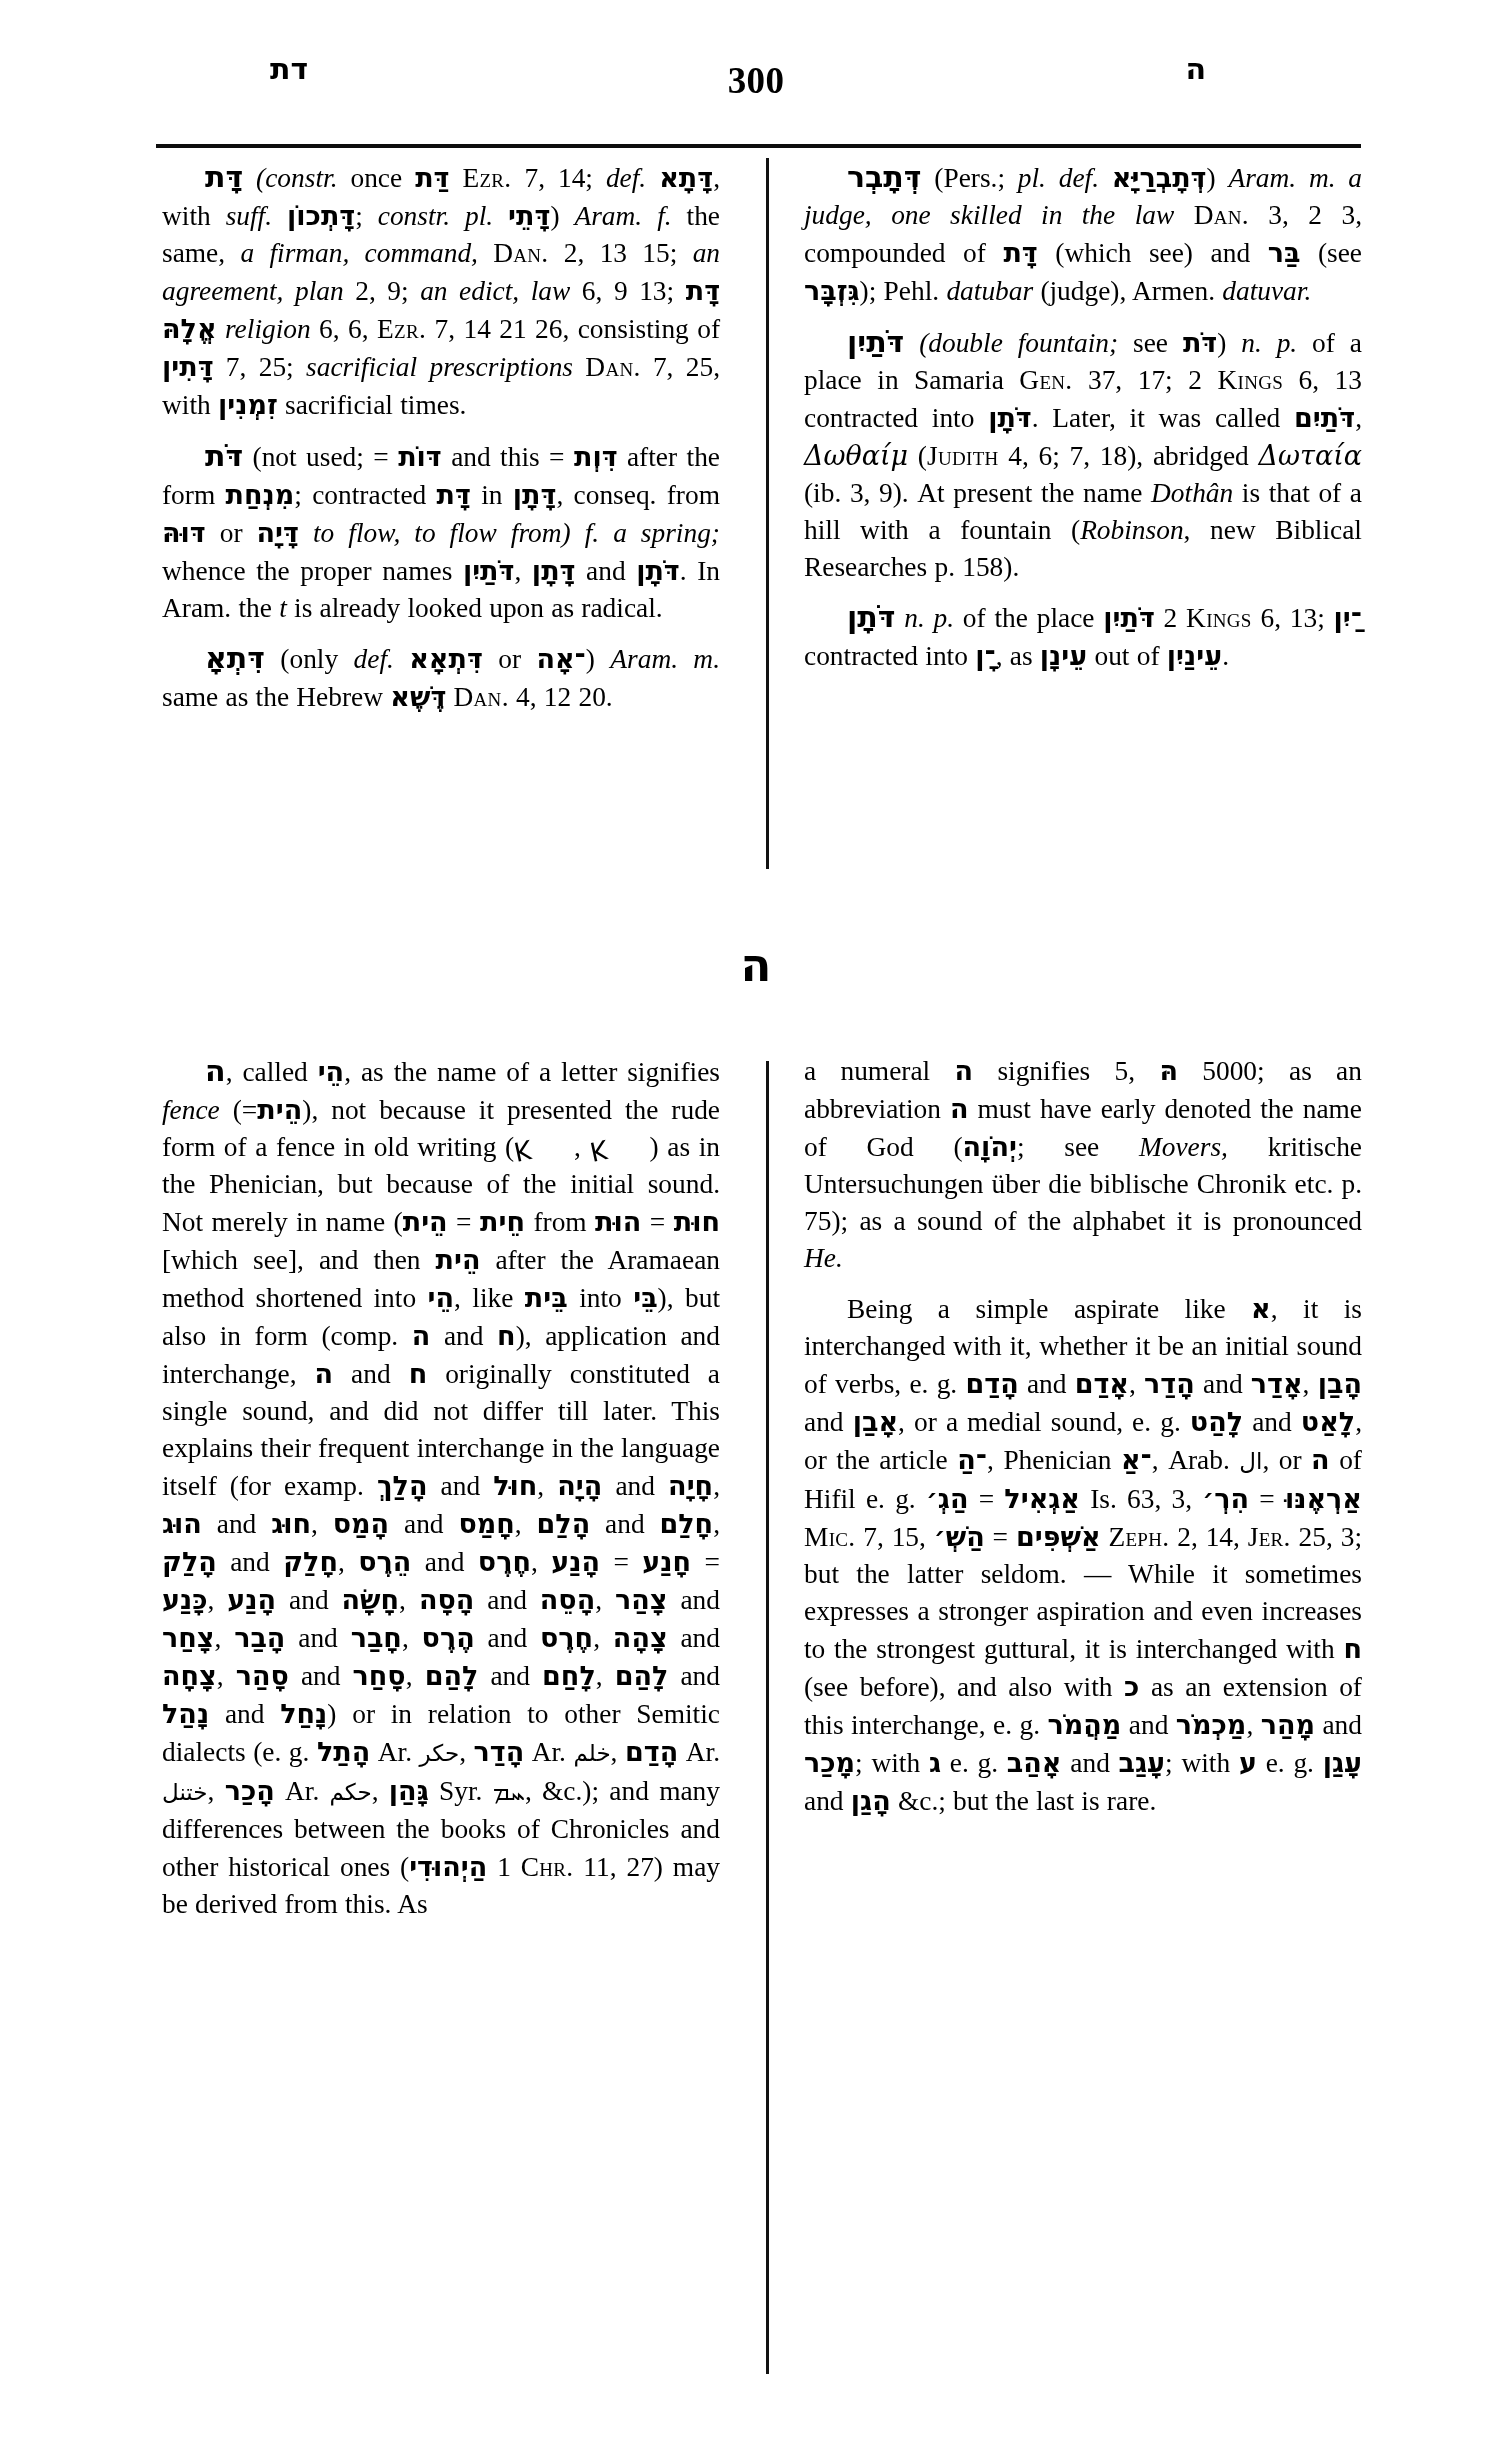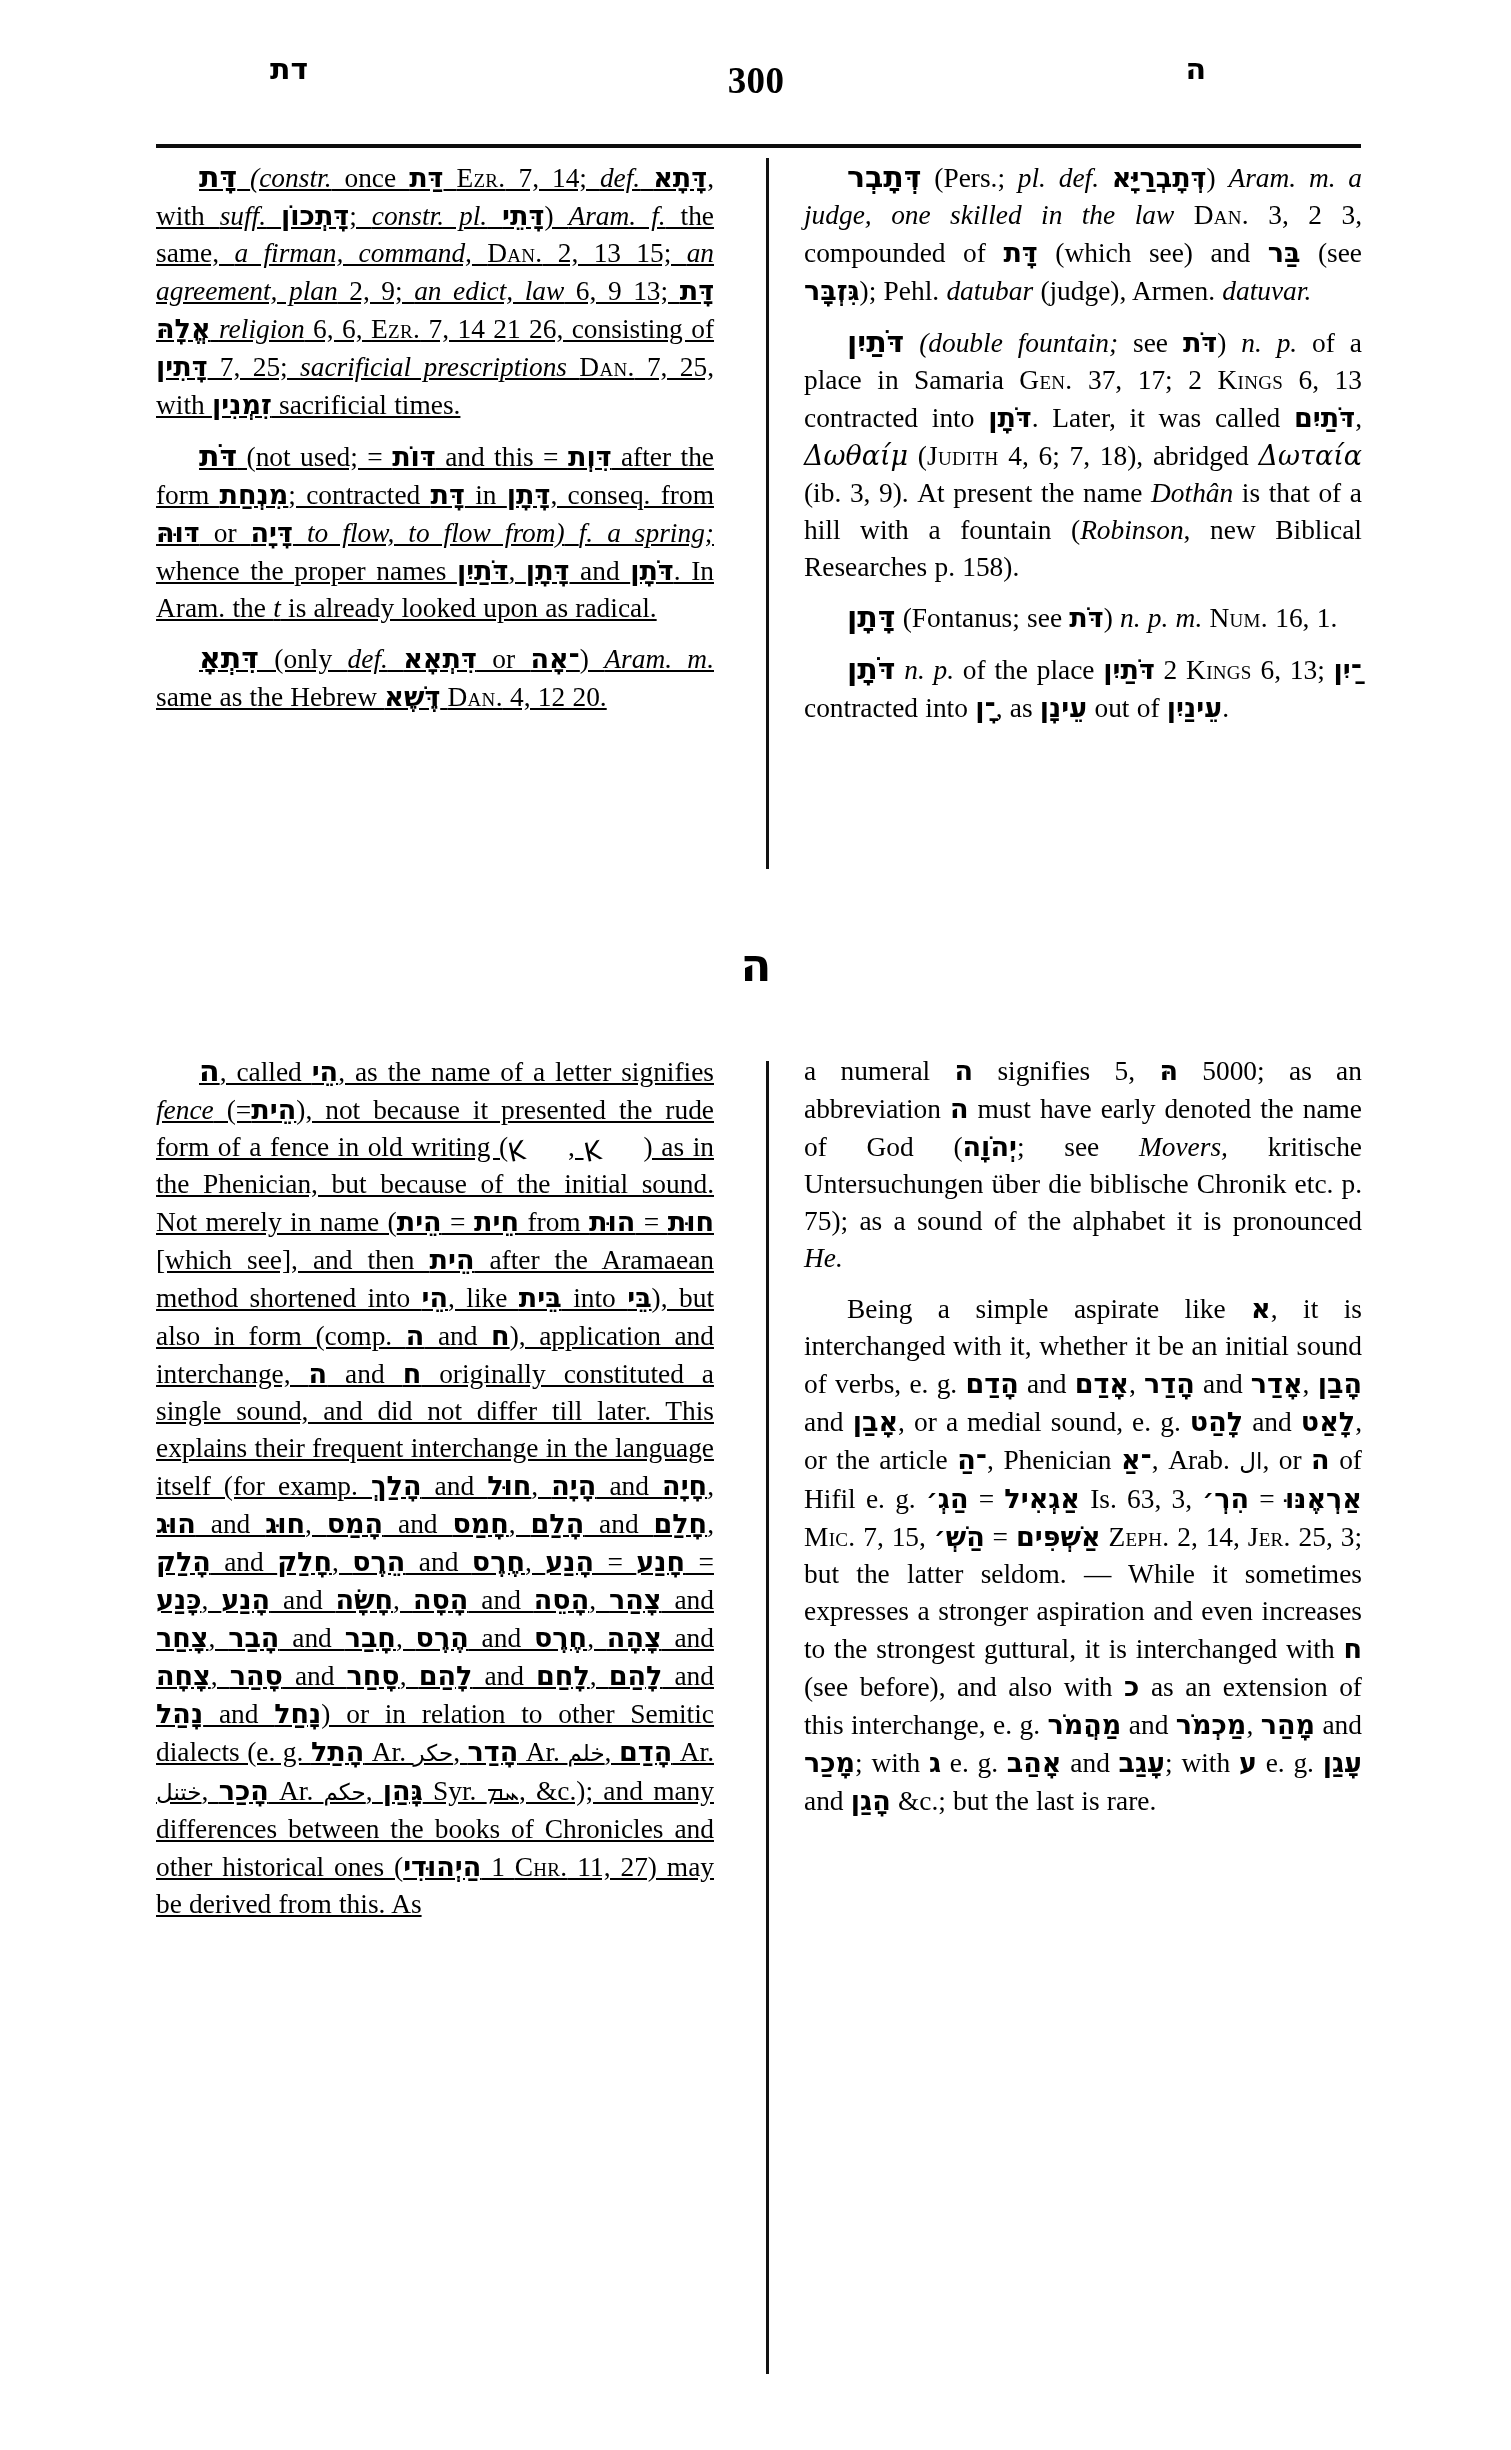--- a/index.html
+++ b/index.html
@@ -74,21 +74,21 @@
     width: 1205px;
   }
   .block-upper { top: 158px; }
   .block-lower { top: 1052px; }
 
   .col {
     position: absolute;
     top: 0;
     width: 558px;
   }
-  .col-left  { left: 0px; text-decoration: underline; }
+  .col-left  { left: 6px; }
   .col-right { left: 648px; }
 
   .divider {
     position: absolute;
     background: #121212;
     width: 2.7px;
   }
   .div-upper { left: 766px; top: 158px;  height: 711px; }
   .div-lower { left: 766px; top: 1061px; height: 1313px; }
 
@@ -190,21 +190,20 @@
       <p class="para indent"><span class="heb-lemma">דִּתְאָ</span> (only <span class="it">def.</span> <span class="heb">דִּתְאָא</span> or <span class="heb">־אָה</span>) <span class="it">Aram. m.</span> same as the Hebrew <span class="heb">דֶּשֶׁא</span> <span class="sc">Dan.</span> 4, 12 20.</p>
 
     </div>
 
     <div class="col col-right">
 
       <p class="para indent"><span class="heb-lemma">דְּתָבְר</span> (Pers.; <span class="it">pl. def.</span> <span class="heb">דְּתָבְרַיָּא</span>) <span class="it">Aram. m. a judge, one skilled in the law</span> <span class="sc">Dan.</span> 3, 2 3, compounded of <span class="heb">דָּת</span> (which see) and <span class="heb">בַּר</span> (see <span class="heb">גִּזְבָּר</span>); Pehl. <span class="it">datubar</span> (judge), Armen. <span class="it">datuvar.</span></p>
 
       <p class="para indent"><span class="heb-lemma">דֹּתַיִן</span> <span class="it">(double fountain;</span> see <span class="heb">דֹּת</span>) <span class="it">n. p.</span> of a place in Samaria <span class="sc">Gen.</span> 37, 17; 2 <span class="sc">Kings</span> 6, 13 contracted into <span class="heb">דֹּתָן</span>. Later, it was called <span class="heb">דֹּתַיִם</span>, <span class="grk">Δωθαίμ</span> (<span class="sc">Judith</span> 4, 6; 7, 18), abridged <span class="grk">Δωταία</span> (ib. 3, 9). At present the name <span class="it">Dothân</span> is that of a hill with a fountain (<span class="it">Robinson</span>, new Biblical Researches p. 158).</p>
 
-      <p class="para indent"><span class="heb-lemma">דָּתָן</span> (Fontanus; see <span class="heb">דֹּת</span>) <span class="it">n. p. m.</span> <span class="sc">Num.</span> 16, 1.</p>
 
       <p class="para indent"><span class="heb-lemma">דֹּתָן</span> <span class="it">n. p.</span> of the place <span class="heb">דֹּתַיִן</span> 2 <span class="sc">Kings</span> 6, 13; <span class="heb">־ַיִן</span> contracted into <span class="heb">־ָן</span>, as <span class="heb">עֵינָן</span> out of <span class="heb">עֵינַיִן</span>.</p>
 
     </div>
   </div>
 
   <div class="section-letter">ה</div>
 
   <div class="divider div-lower"></div>
 

